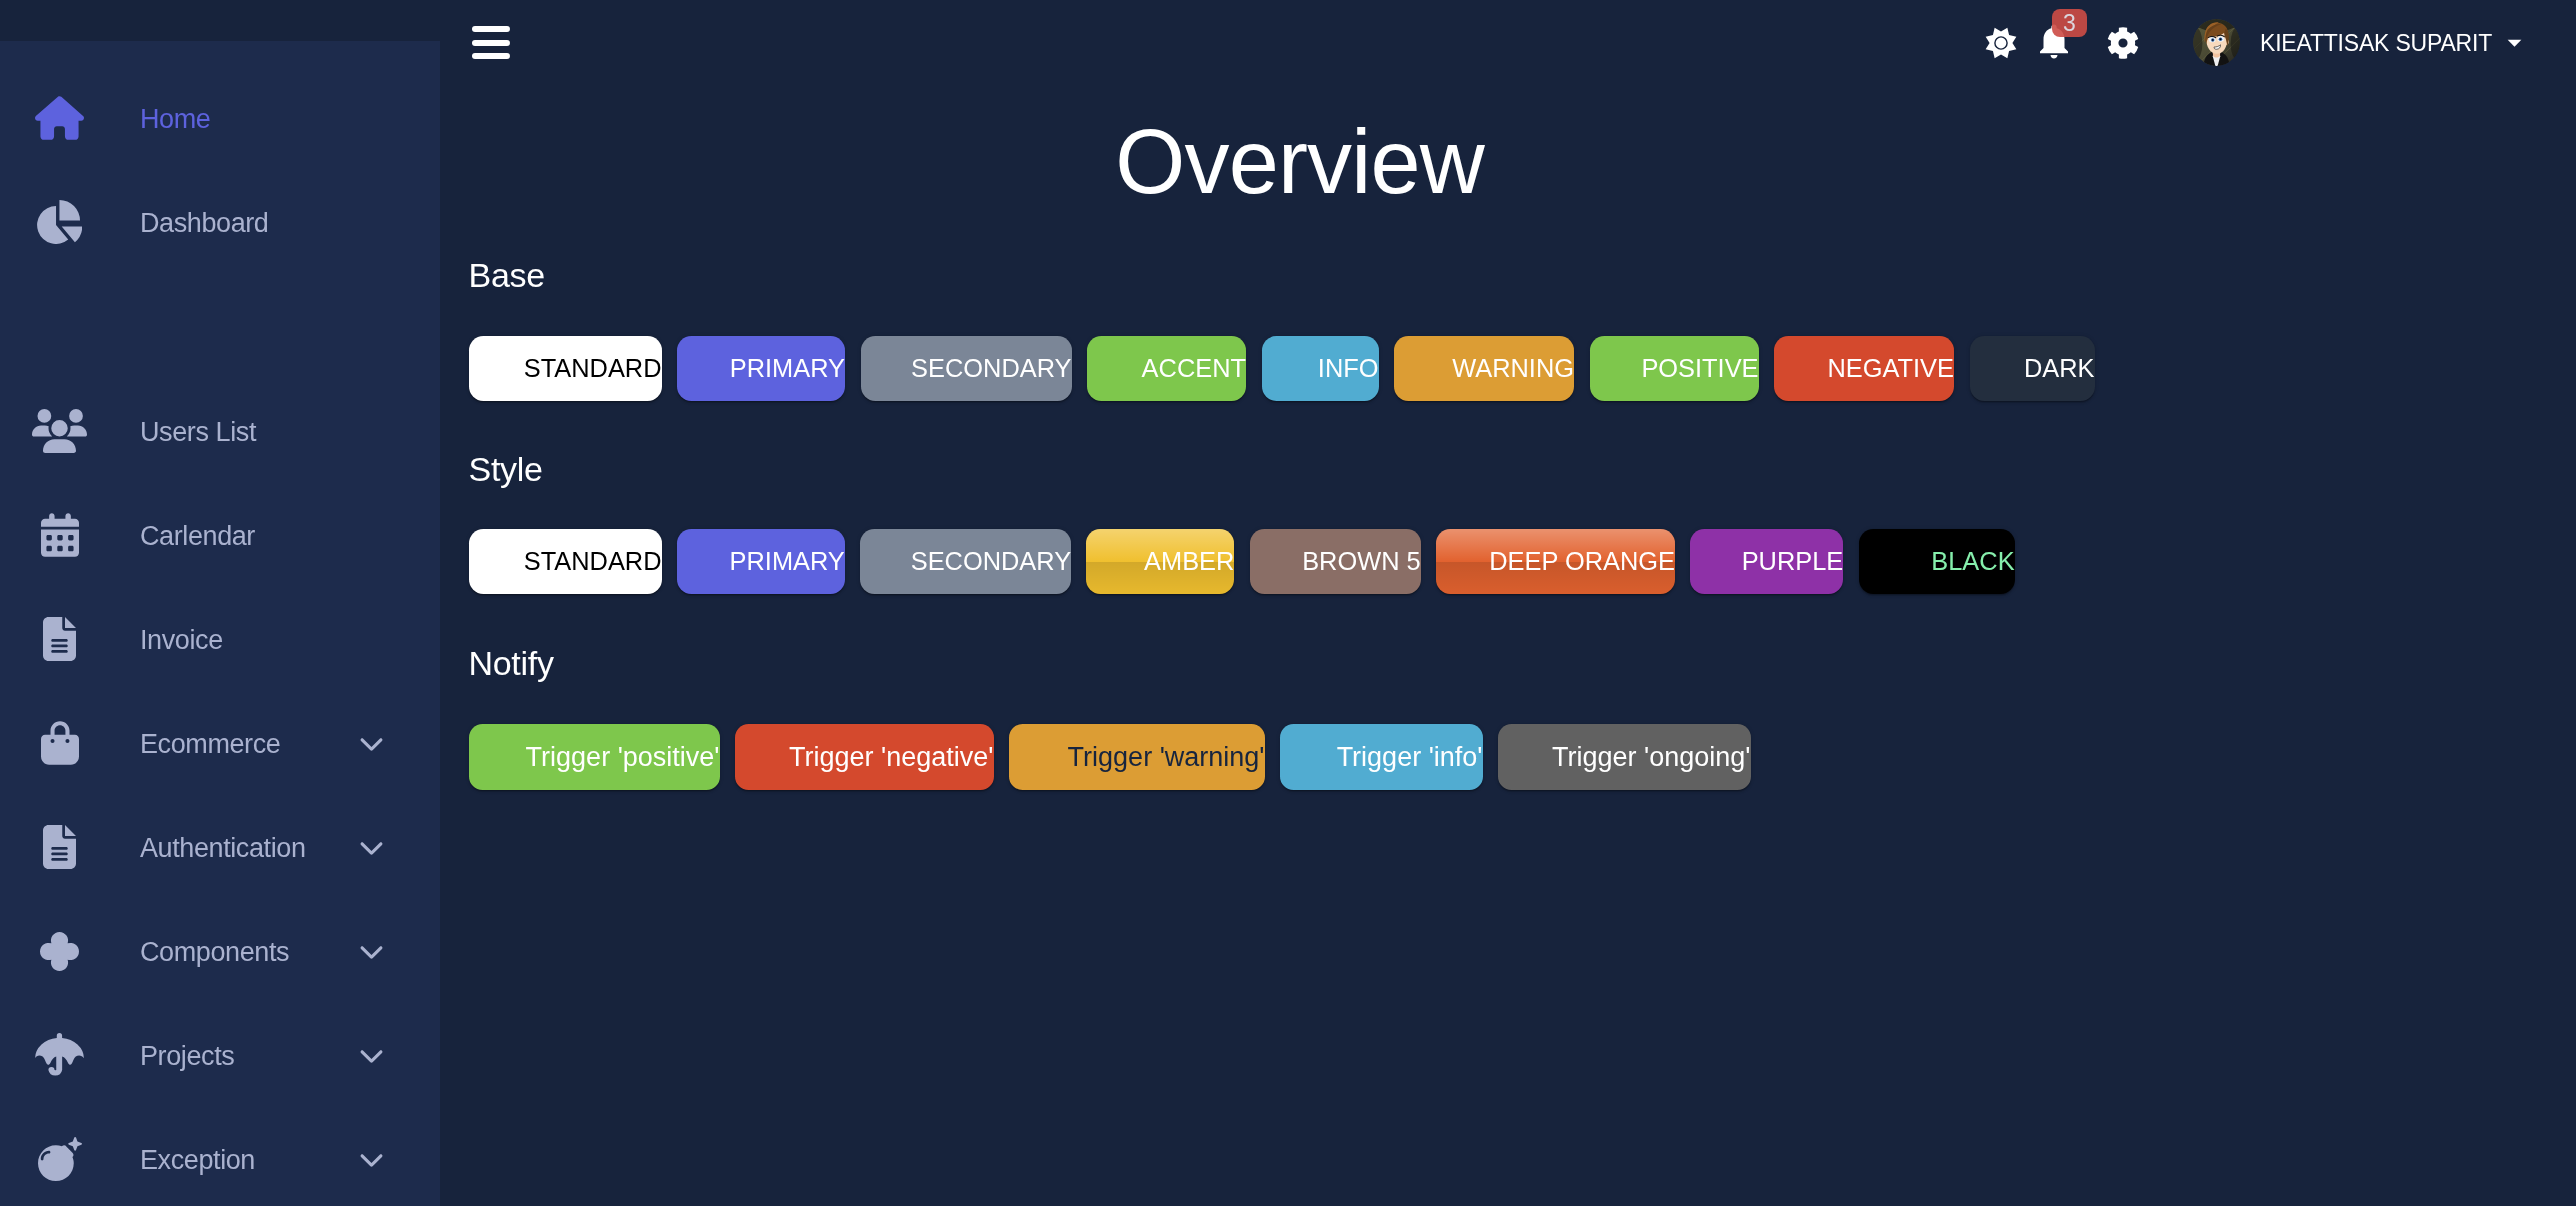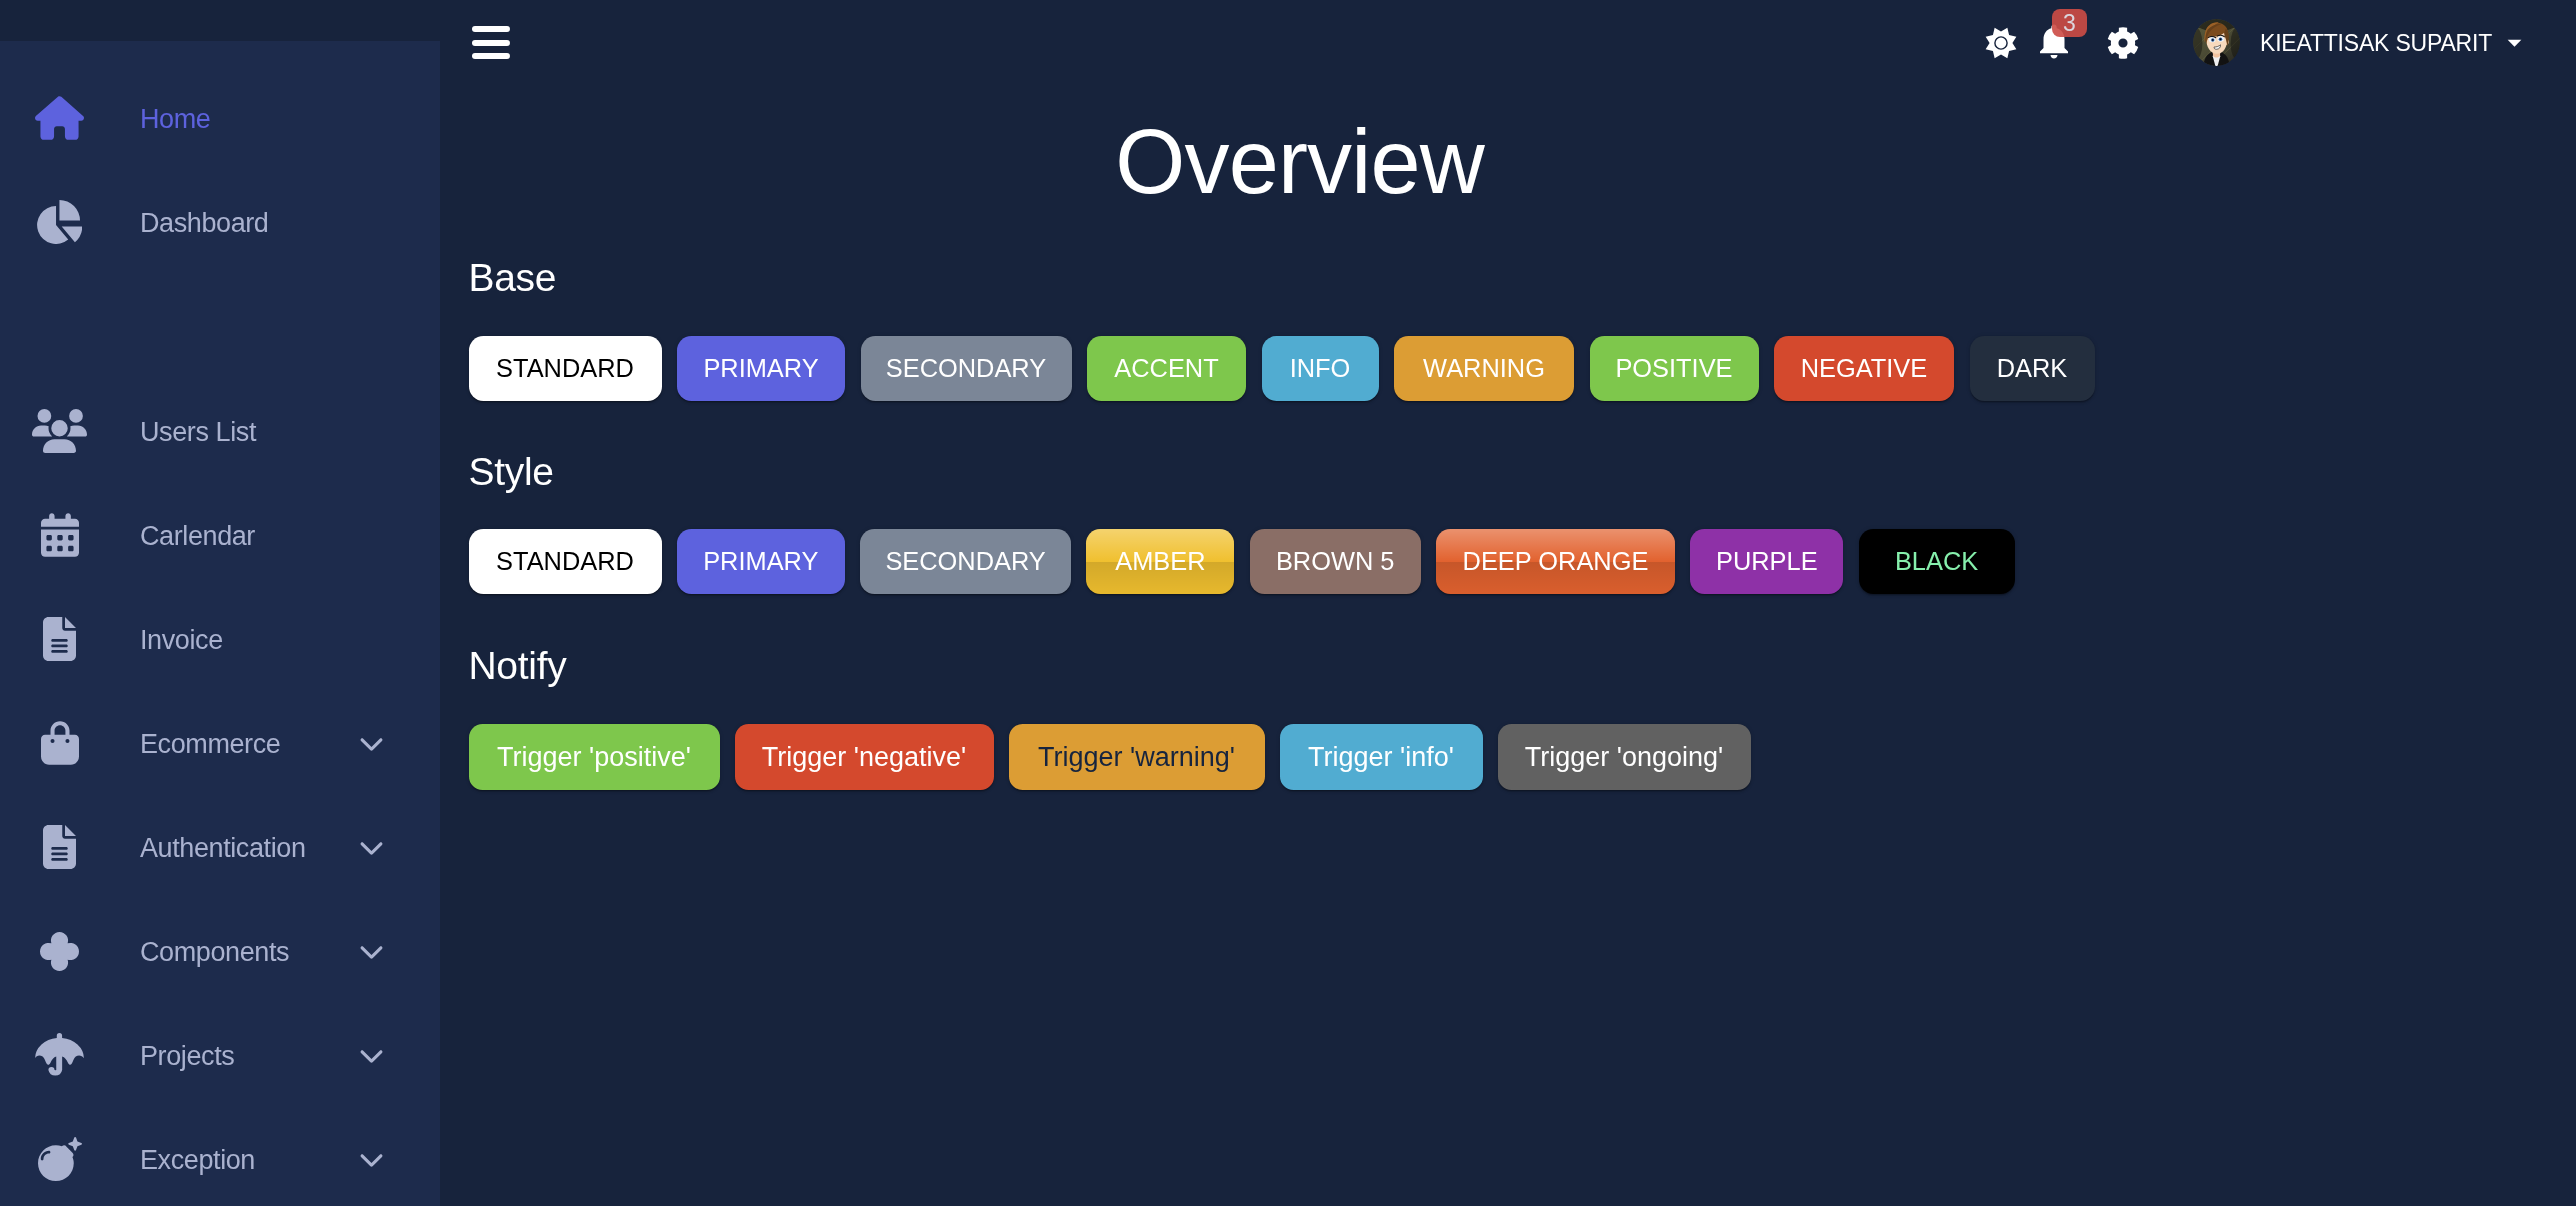--- a/index.html
+++ b/index.html
@@ -39,23 +39,23 @@
   .user-wrap{position:absolute;left:1753px;top:19px;display:flex;align-items:center;cursor:pointer;}
   .avatar{width:47px;height:47px;border-radius:50%;overflow:hidden;flex:0 0 47px;}
   .avatar svg{display:block;width:47px;height:47px;}
   .user-name{margin-left:20px;transform:translateZ(0);font-size:23px;color:#fff;line-height:1;letter-spacing:-0.2px;
              position:relative;top:1.3px;}
   .caret{margin-left:6.5px;width:33px;height:33px;display:block;position:relative;top:0.3px;}
   .caret svg{display:block;fill:#fff;}
 
   
   .title{position:absolute;left:0;top:0;width:1720px;text-align:center;transform:translateZ(0);font-size:90px;line-height:1;color:#fff;font-weight:400;letter-spacing:-0.8px;text-indent:-0.8px;}
-  .section-head{position:absolute;left:28.5px;transform:translateZ(0);font-size:39px;line-height:1;color:#fff;letter-spacing:-0.3px;}
+  .section-head{position:absolute;left:28.5px;transform:translateZ(0);font-size:34px;line-height:1;color:#fff;letter-spacing:-0.3px;}
   .btn-row{position:absolute;display:flex;}
-  .btn{height:65px;border-radius:14.4px;display:flex;align-items:center;justify-content:center;
+  .btn{height:65px;border-radius:14.4px;display:flex;align-items:center;justify-content:flex-end;
        font-size:25.4px;line-height:1;white-space:nowrap;cursor:pointer;position:relative;overflow:hidden;
        box-shadow:0 2.7px 0.9px -1.8px rgba(0,0,0,.2),0 1.8px 1.8px 0 rgba(0,0,0,.14),0 0.9px 4.5px 0 rgba(0,0,0,.12);}
   .btn > span{position:relative;z-index:2;transform:translateZ(0);}
   .btn.notify{height:66px;border-radius:13.5px;font-size:27px;}
   .btn.glossy::before{content:"";position:absolute;inset:0;z-index:1;
        background-image:linear-gradient(to bottom,rgba(255,255,255,.3),rgba(255,255,255,0) 50%,rgba(0,0,0,.12) 51%,rgba(0,0,0,.04));}
 </style>
 </head>
 <body>
 

